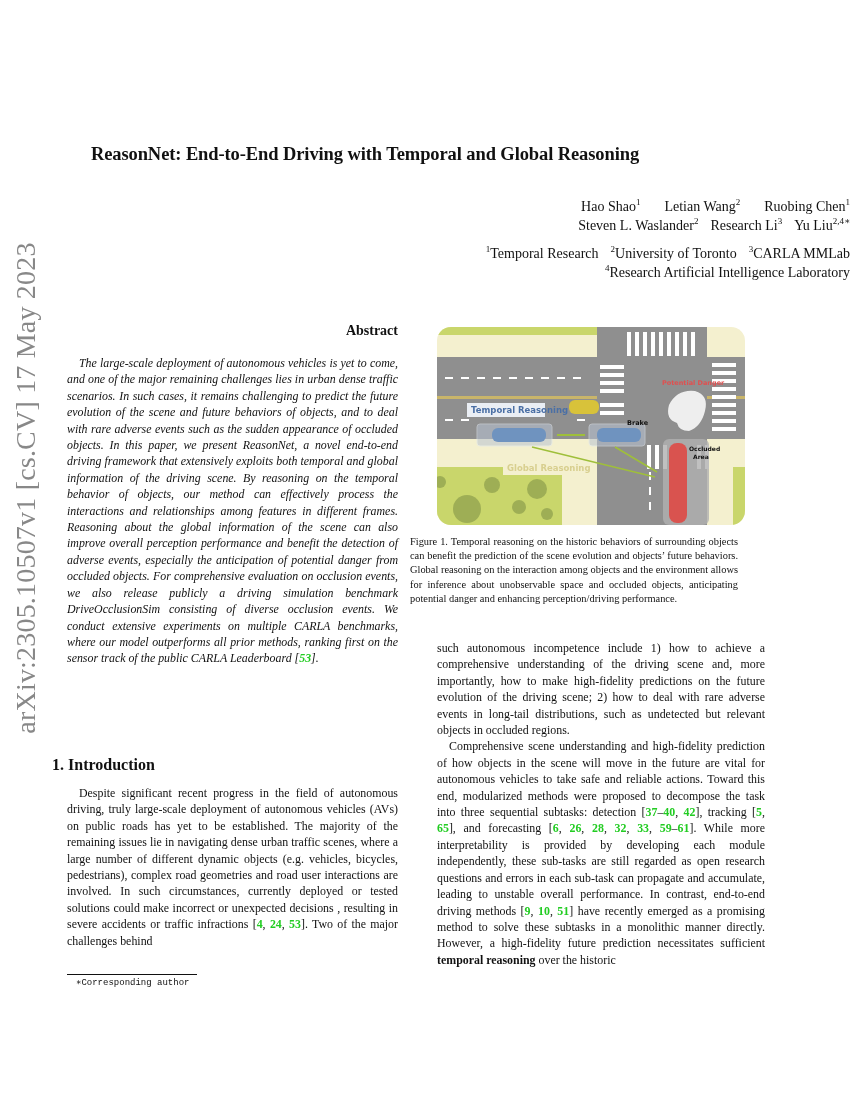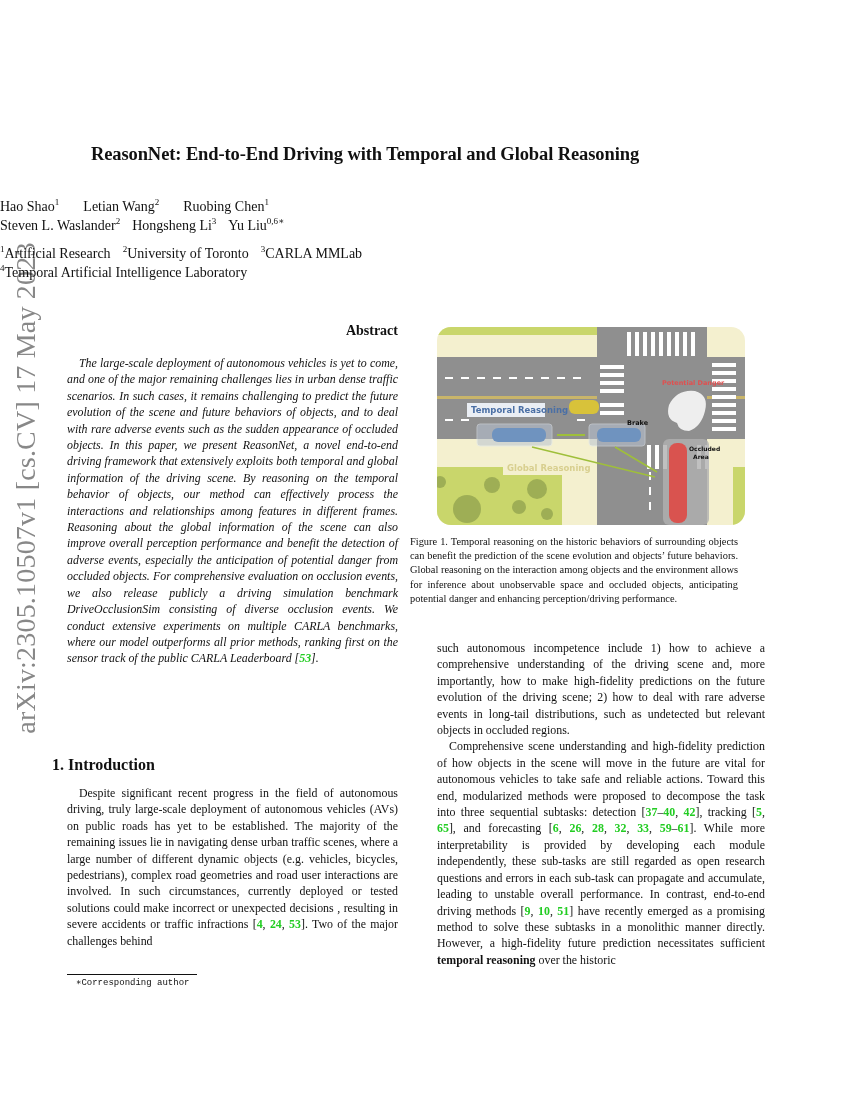--- a/index.html
+++ b/index.html
@@ -1,20 +1,20 @@
 <!DOCTYPE html>
 <html><head>
 <meta charset="utf-8">
 <style>
   html, body { margin: 0; padding: 0; background: #ffffff; }
   body { width: 850px; height: 1100px; position: relative; overflow: hidden;
          font-family: "Liberation Serif", "DejaVu Serif", serif; color: #111; }
   .abs { position: absolute; }
   .title { left: 0; width: 730px; top: 144px; text-align: center; font-weight: bold; font-size: 18.5px; letter-spacing: -0.1px; }
-  .authors { left: 0; width: 850px; text-align: left; font-size: 14px; }
+  .authors { left: 0; width: 850px; text-align: right; font-size: 14px; }
   .authors .sp { display: inline-block; width: 24px; }
   .authors .sp2 { display: inline-block; width: 12px; }
   sup { font-size: 9px; vertical-align: 6px; line-height: 0; }
   .arxiv { left: 6px; top: 283px; width: 40px; height: 410px; }
   .arxiv span { position: absolute; left: 50%; top: 50%; transform: translate(-50%,-50%) rotate(-90deg);
                 white-space: nowrap; font-size: 28px; color: #888; letter-spacing: 0.2px; }
   .col { position: absolute; font-size: 11.9px; line-height: 16.4px; text-align: justify; }
   .col p { margin: 0; text-indent: 12px; }
   .left { left: 67px; width: 331px; }
   .right { left: 437px; width: 328px; }
@@ -36,28 +36,28 @@
 <div class="abs arxiv">
   <span>arXiv:2305.10507v1  [cs.CV]  17 May 2023</span>
 </div>
 
 <div class="abs title">ReasonNet: End-to-End Driving with Temporal and Global Reasoning</div>
 
 <div class="abs authors" style="top:199px;">
   <span><span>Hao Shao</span><sup>1</sup></span><span class="sp"></span><span><span>Letian Wang</span><sup>2</sup></span><span class="sp"></span><span><span>Ruobing Chen</span><sup>1</sup></span>
 </div>
 <div class="abs authors" style="top:218px;">
-  <span><span>Steven L. Waslander</span><sup>2</sup></span><span class="sp2"></span><span><span>Hongsheng Li</span><sup>3</sup></span><span class="sp2"></span><span><span>Yu Liu</span><sup>0,6∗</sup></span>
+  <span><span>Steven L. Waslander</span><sup>2</sup></span><span class="sp2"></span><span><span>Research Li</span><sup>3</sup></span><span class="sp2"></span><span><span>Yu Liu</span><sup>2,4∗</sup></span>
 </div>
 
 <div class="abs authors" style="top:246px;">
-  <span><sup>1</sup><span>Artificial Research</span></span><span class="sp2"></span><span><sup>2</sup><span>University of Toronto</span></span><span class="sp2"></span><span><sup>3</sup><span>CARLA MMLab</span></span>
+  <span><sup>1</sup><span>Temporal Research</span></span><span class="sp2"></span><span><sup>2</sup><span>University of Toronto</span></span><span class="sp2"></span><span><sup>3</sup><span>CARLA MMLab</span></span>
 </div>
 <div class="abs authors" style="top:265px;">
-  <span><sup>4</sup><span>Temporal Artificial Intelligence Laboratory</span></span>
+  <span><sup>4</sup><span>Research Artificial Intelligence Laboratory</span></span>
 </div>
 
 <div class="h-abstract">Abstract</div>
 <div class="col left abstract">
   <p><span>The large-scale deployment of autonomous vehicles is yet to come, and one of the major remaining challenges lies in urban dense traffic scenarios.  In such cases, it remains challenging to predict the future evolution of the scene and future behaviors of objects, and to deal with rare adverse events such as the sudden appearance of occluded objects. In this paper, we present ReasonNet, a novel end-to-end driving framework that extensively exploits both temporal and global information of the driving scene. By reasoning on the temporal behavior of objects, our method can effectively process the interactions and relationships among features in different frames.  Reasoning about the global information of the scene can also improve overall perception performance and benefit the detection of adverse events, especially the anticipation of potential danger from occluded objects. For comprehensive evaluation on occlusion events, we also release publicly a driving simulation benchmark DriveOcclusionSim consisting of diverse occlusion events.  We conduct extensive experiments on multiple CARLA benchmarks, where our model outperforms all prior methods, ranking first on the sensor track of the public CARLA Leaderboard [</span><span class="cite">53</span><span>].</span></p>
 </div>
 
 <div class="h-intro">1. Introduction</div>
 <div class="col left intro">
   <p><span>Despite significant recent progress in the field of autonomous driving, truly large-scale deployment of autonomous vehicles (AVs) on public roads has yet to be established.  The majority of the remaining issues lie in navigating dense urban traffic scenes, where a large number of different dynamic objects (e.g.  vehicles, bicycles, pedestrians), complex road geometries and road user interactions are involved.  In such circumstances, currently deployed or tested solutions could make incorrect or unexpected decisions , resulting in severe accidents or traffic infractions [</span><span class="cite">4</span>, <span class="cite">24</span>, <span class="cite">53</span><span>].  Two of the major challenges behind</span></p>

